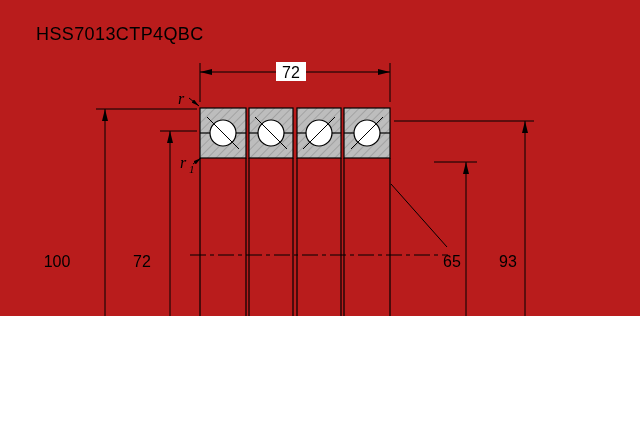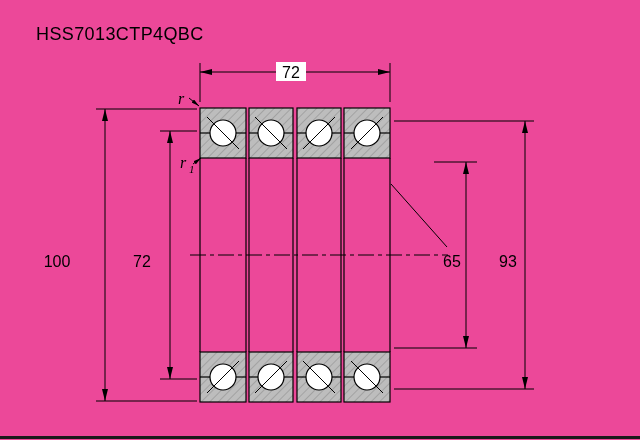--- a/index.html
+++ b/index.html
@@ -1,16 +1,16 @@
 <!DOCTYPE html>
 <html><head>
 <meta charset="utf-8">
 <style>
   html,body{margin:0;padding:0;background:#ffffff;}
-  .page{position:relative;width:640px;height:440px;background:#ec4899;overflow:hidden;
+  .page{position:relative;width:640px;height:316px;background:#b91c1c;overflow:hidden;
         font-family:"Liberation Sans",sans-serif;}
   .title{position:absolute;left:36px;top:24px;font-size:18px;color:#000;letter-spacing:.4px;}
   .bottom-rule{position:absolute;left:0;top:436px;width:640px;height:3px;background:#1a1a1a;}
   svg text{font-family:"Liberation Sans",sans-serif;font-size:16px;fill:#000;stroke:none;}
   svg text.serif{font-family:"Liberation Serif",serif;font-style:italic;font-size:16px;}
   svg text.sub{font-family:"Liberation Serif",serif;font-style:italic;font-size:11px;}
 </style>
 </head>
 <body>
 

